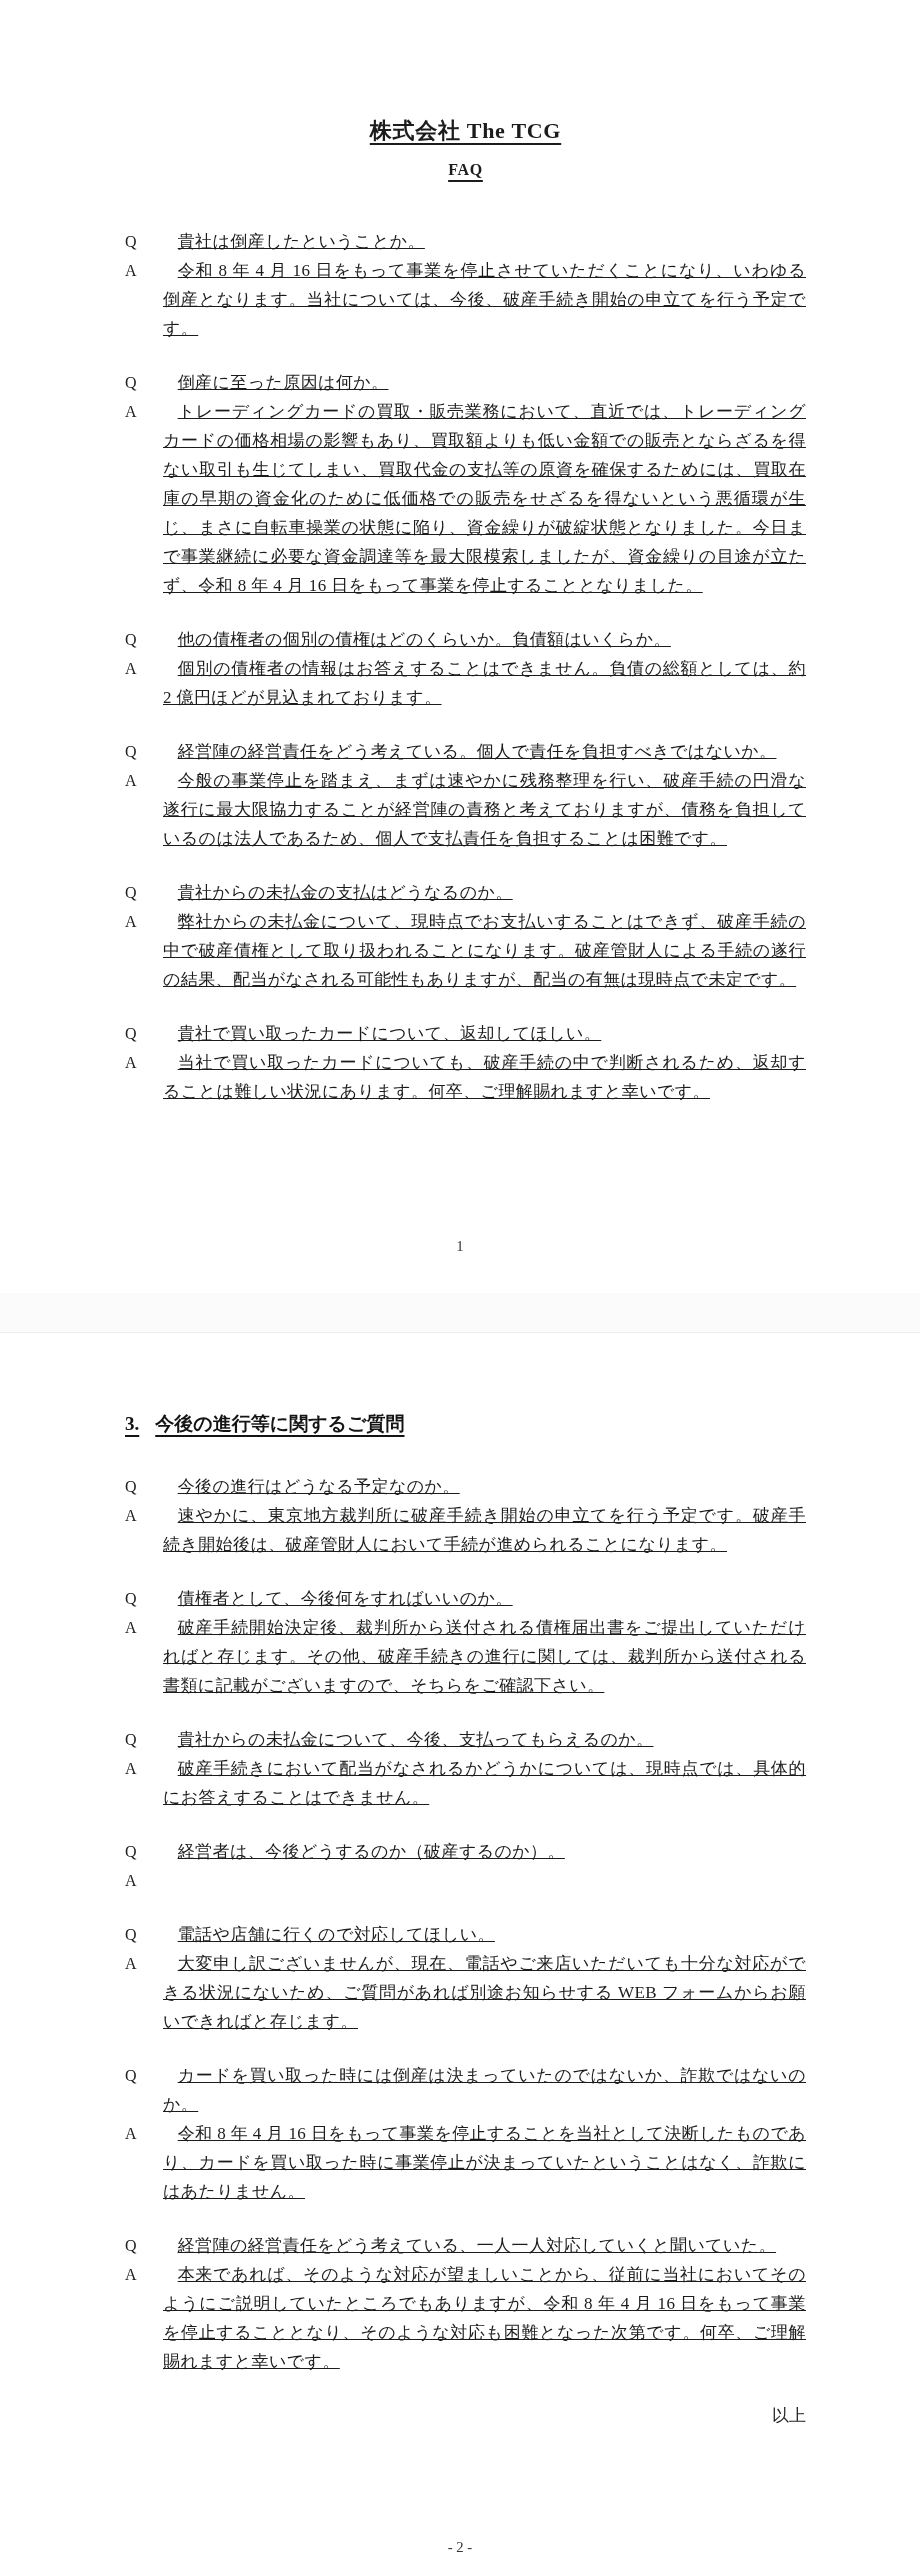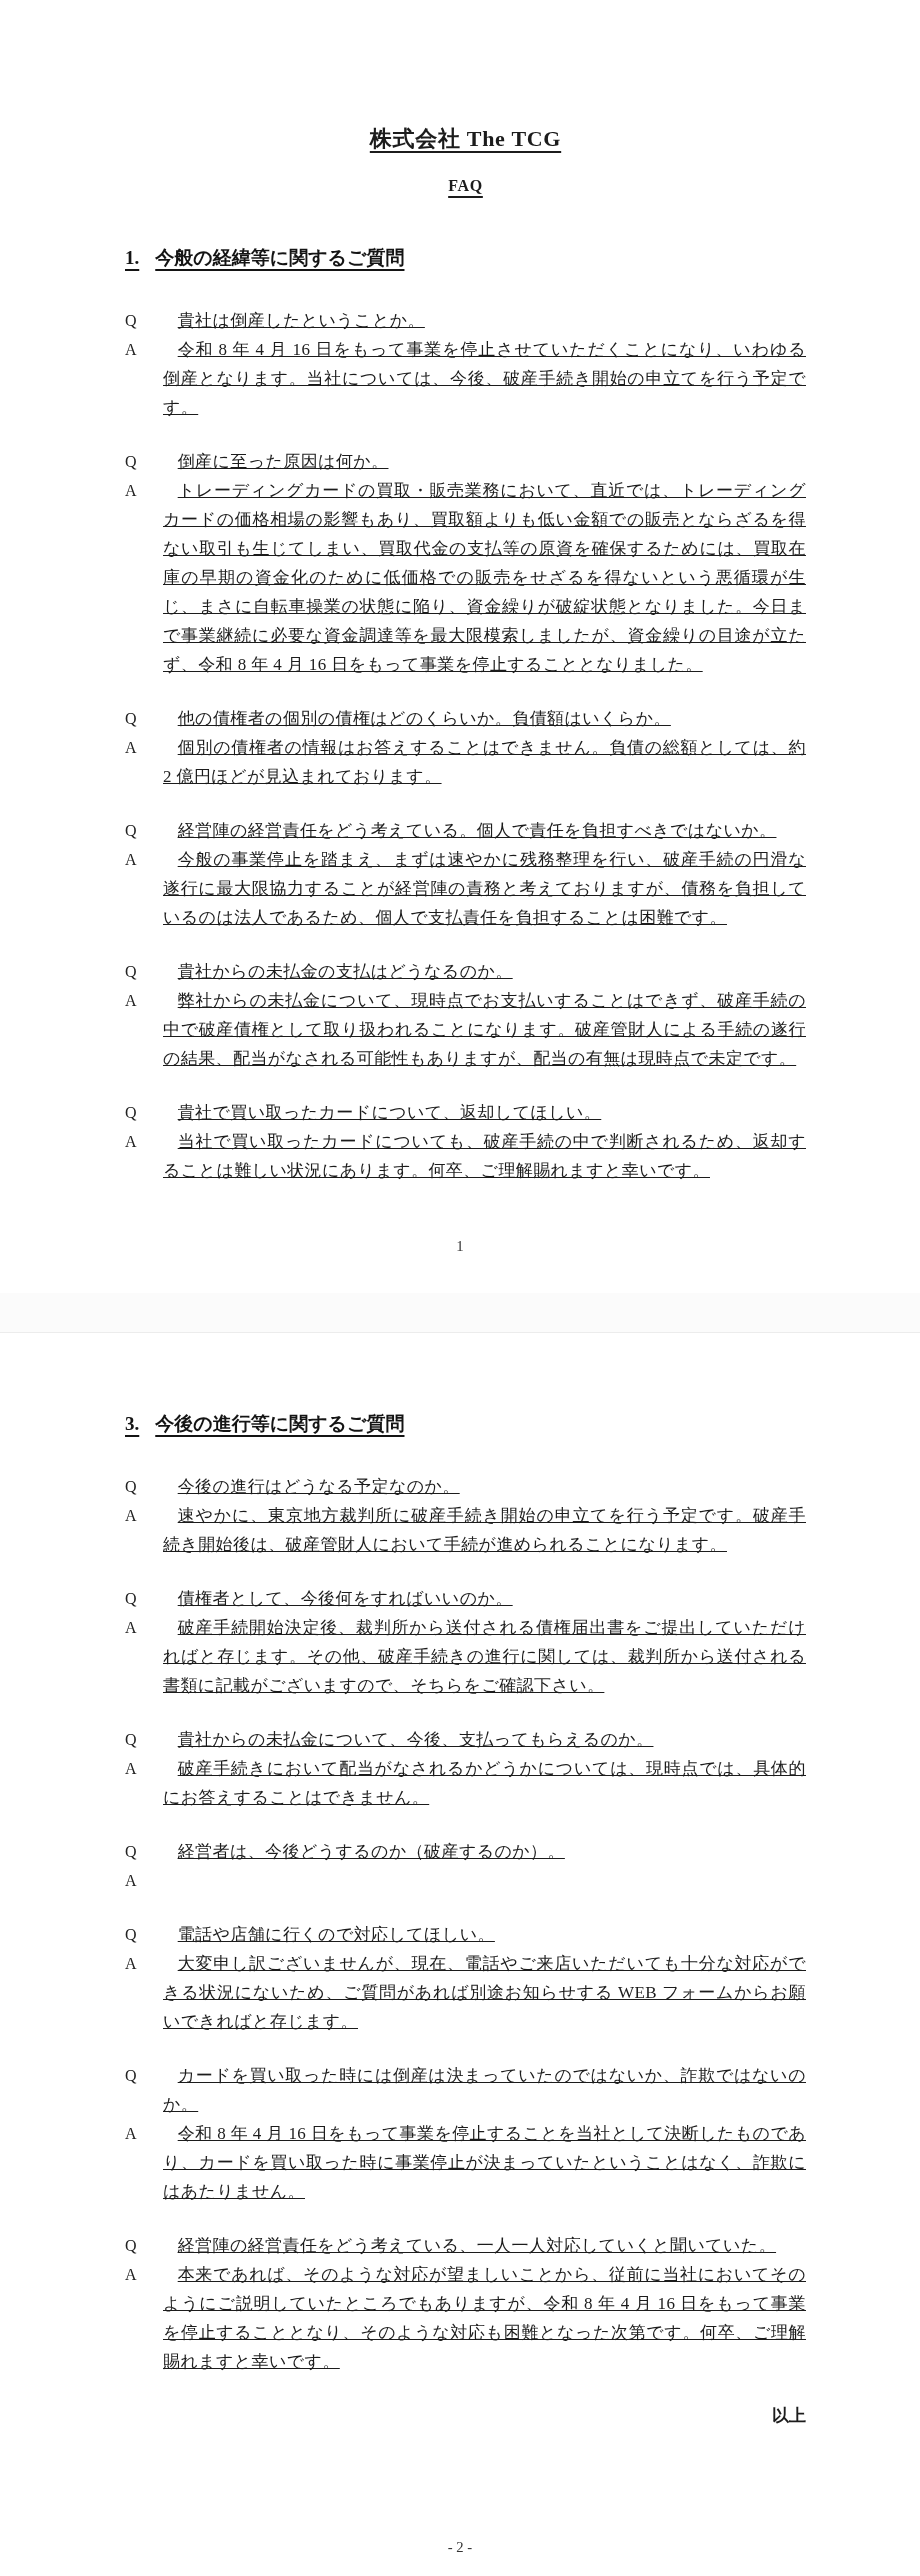--- a/index.html
+++ b/index.html
@@ -29,21 +29,21 @@
   }
   .doc-title {
     text-align: center;
     font-size: 22px;
     font-weight: bold;
     line-height: 32px;
     letter-spacing: 0.7px;
     text-decoration: underline;
     text-underline-offset: 5.2px;
     text-decoration-thickness: 1.5px;
-    margin: 16px;
+    margin: 8px;
   }
   .doc-subtitle {
     text-align: center;
     font-size: 16px;
     font-weight: bold;
     line-height: 29px;
     letter-spacing: 0.7px;
     text-decoration: underline;
     text-underline-offset: 5.2px;
     text-decoration-thickness: 1.5px;
@@ -76,41 +76,39 @@
     text-indent: 14.7px;
     text-align: justify;
     letter-spacing: 0.4px;
     text-decoration: underline;
   }
   .closing {
     text-align: right;
     font-size: 17px;
     line-height: 29px;
     margin-top: 0;
-    font-weight: bold;
   }
   .page-footer {
     position: absolute;
     left: 0;
     width: 920px;
     text-align: center;
     font-size: 14.7px;
     color: #333333;
   }
   .page-1 .page-footer { top: 1238px; }
   .page-2 .page-footer { top: 1206px; }
 </style>
 </head>
 <body>
 
 <div class="page page-1">
   <div class="doc-title">株式会社 The TCG</div>
   <div class="doc-subtitle">FAQ</div>
   <div class="sections">
-      <div class="section-heading"><span class="section-number">1.</span><span>今般の経緯等に関するご質問</span></div>
       <div class="qa-block">
         <div class="qa-row">
           <div class="qa-marker">Q</div>
           <div class="qa-text">
             <div class="qa-line">貴社は倒産したということか。</div>
           </div>
         </div>
         <div class="qa-row">
           <div class="qa-marker">A</div>
           <div class="qa-text">

